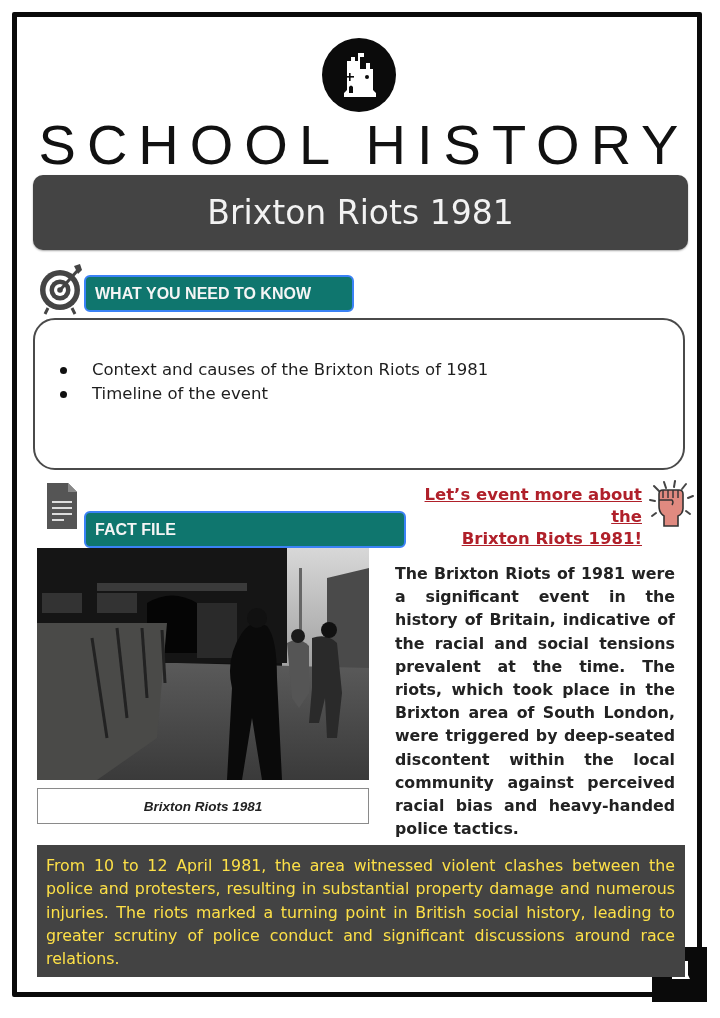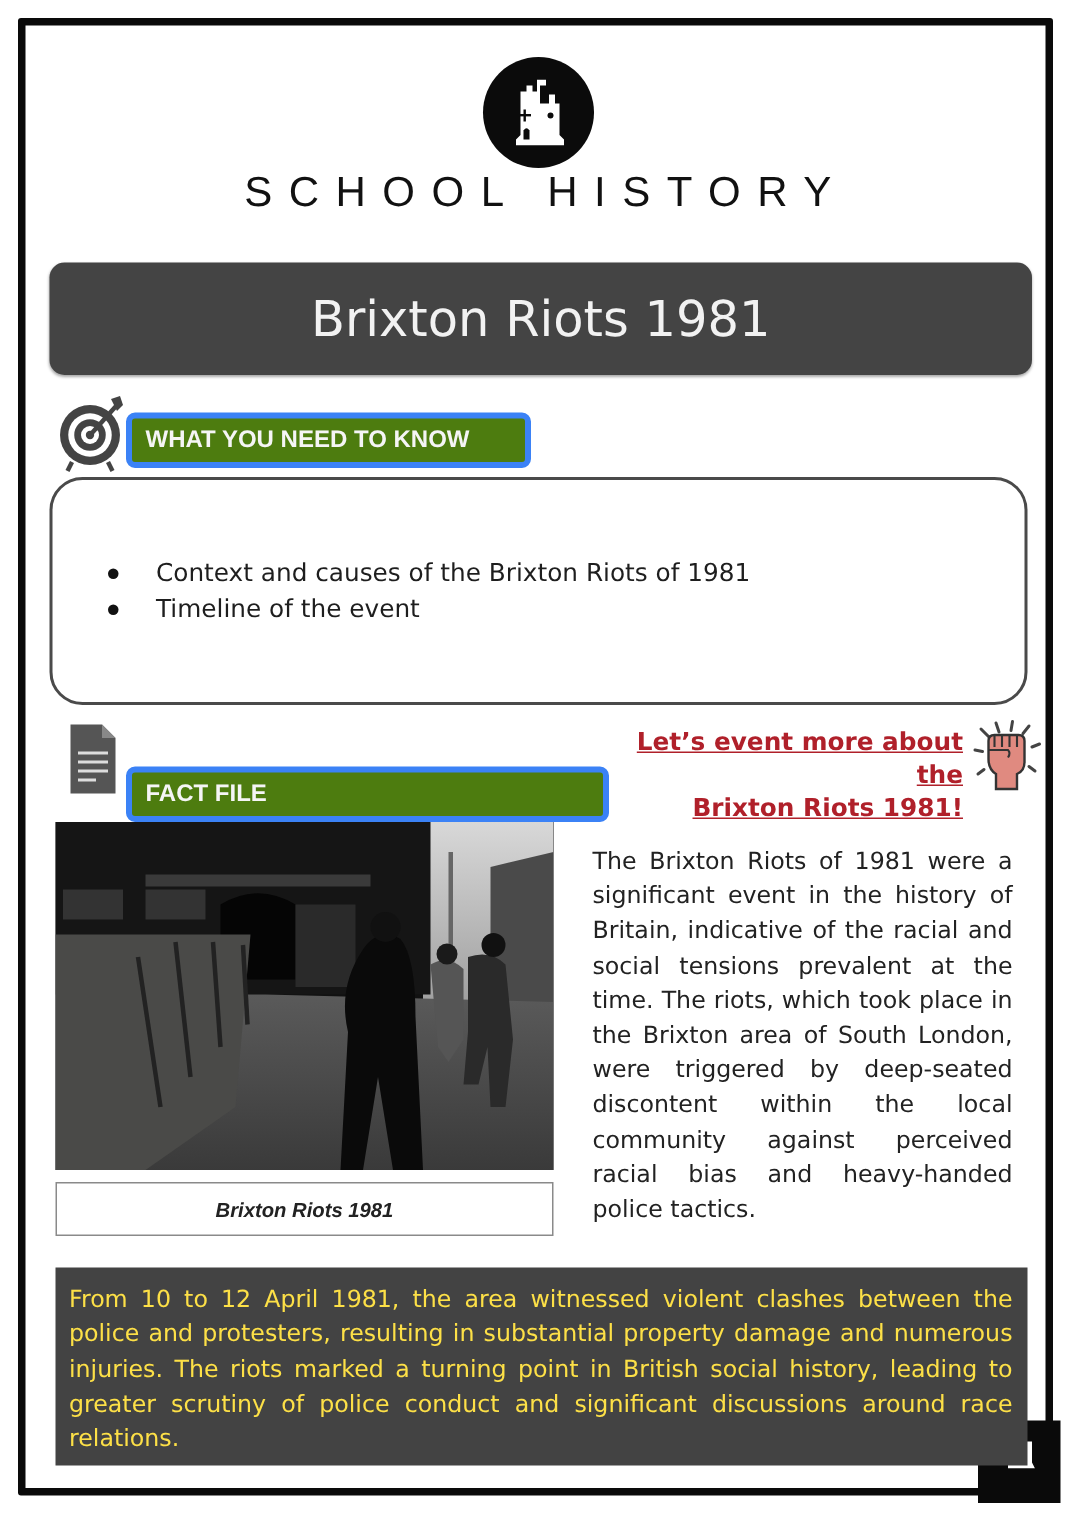--- a/index.html
+++ b/index.html
@@ -13,47 +13,47 @@
       position: absolute; left: 652px; top: 947px; width: 55px; height: 55px; background: #0a0a0a;
     }
     .corner-tab svg { position: absolute; left: 18px; top: 10px; }
 
     .logo {
       position: absolute; left: 322px; top: 38px; width: 74px; height: 74px; border-radius: 50%;
       background: #0b0b0b; display: flex; align-items: center; justify-content: center;
     }
     .brand {
       position: absolute; left: 0; width: 720px; top: 112px; text-align: center;
-      font-size: 28px; letter-spacing: 11px; color: #111; font-family: "Liberation Sans", sans-serif;
+      font-size: 56px; letter-spacing: 11px; color: #111; font-family: "Liberation Sans", sans-serif;
       padding-left: 8px; box-sizing: border-box;
     }
     .title-bar {
       position: absolute; left: 33px; top: 175px; width: 655px; height: 75px; background: #444444;
       border-radius: 10px; display: flex; align-items: center; justify-content: center;
       color: #f2f2f2; font-size: 33px; font-family: "DejaVu Sans", sans-serif; font-weight: normal;
       box-shadow: 0 1px 2px rgba(0,0,0,0.35);
     }
 
     .section-head {
-      position: absolute; height: 37px; background: #4d7c0f; border: 4px solid #3b82f6;
+      position: absolute; height: 37px; background: #0f766e; border: 2px solid #3b82f6;
       border-radius: 6px; box-sizing: border-box; color: #f5f5f5; font-weight: bold; font-size: 16px;
       display: flex; align-items: center; padding-left: 9px;
     }
     .head-know { left: 84px; top: 275px; width: 270px; }
     .head-fact { left: 84px; top: 511px; width: 322px; }
 
     .target-icon { position: absolute; left: 36px; top: 262px; }
     .doc-icon { position: absolute; left: 44px; top: 481px; }
 
     .know-box {
       position: absolute; left: 33px; top: 318px; width: 652px; height: 152px; border: 2px solid #4a4a4a;
       border-radius: 22px; box-sizing: border-box; background: #fff;
     }
     .know-list {
-      position: absolute; left: 55px; top: 358px; margin: 12px; padding: 0; list-style: none;
+      position: absolute; left: 55px; top: 358px; margin: 0; padding: 0; list-style: none;
       font-family: "DejaVu Sans", sans-serif; font-size: 16.5px; color: #1e1e1e; line-height: 24px;
     }
     .know-list li { position: relative; padding-left: 37px; }
     .know-list li::before {
       content: ""; position: absolute; left: 5px; top: 9px; width: 7px; height: 7px; border-radius: 50%; background: #111;
     }
 
     .promo {
       position: absolute; left: 400px; top: 484px; width: 242px; text-align: right;
       color: #b0202a; font-weight: bold; font-size: 16.5px; line-height: 22px; text-decoration: underline;
@@ -67,20 +67,21 @@
     .caption-box {
       position: absolute; left: 37px; top: 788px; width: 332px; height: 36px; border: 1.5px solid #8a8a8a;
       box-sizing: border-box; display: flex; align-items: center; justify-content: center;
       font-style: italic; font-weight: bold; font-size: 13.5px; color: #222;
     }
 
     .intro {
       position: absolute; left: 395px; top: 562px; width: 280px; text-align: justify;
       font-family: "DejaVu Sans", sans-serif; font-size: 15.8px; line-height: 23.2px; color: #222;
       text-align-last: left;
+      font-weight: bold;
     }
 
     .summary {
       position: absolute; left: 37px; top: 845px; width: 648px; height: 132px; background: #434343;
       box-sizing: border-box; padding: 9px 10px 0 9px; color: #fde047; text-align: justify; text-align-last: left;
       font-family: "DejaVu Sans", sans-serif; font-size: 15.8px; line-height: 23.3px;
     }
   </style>
 </head>
 <body>

